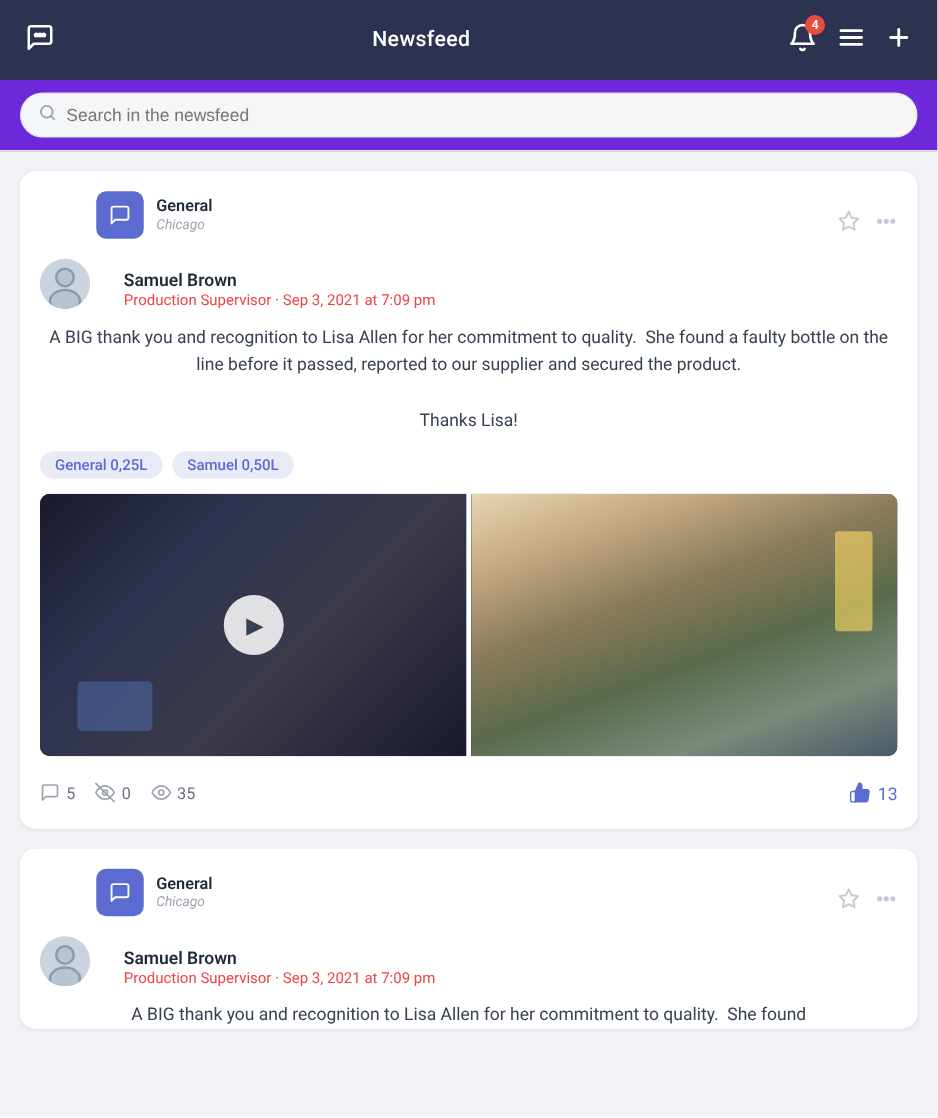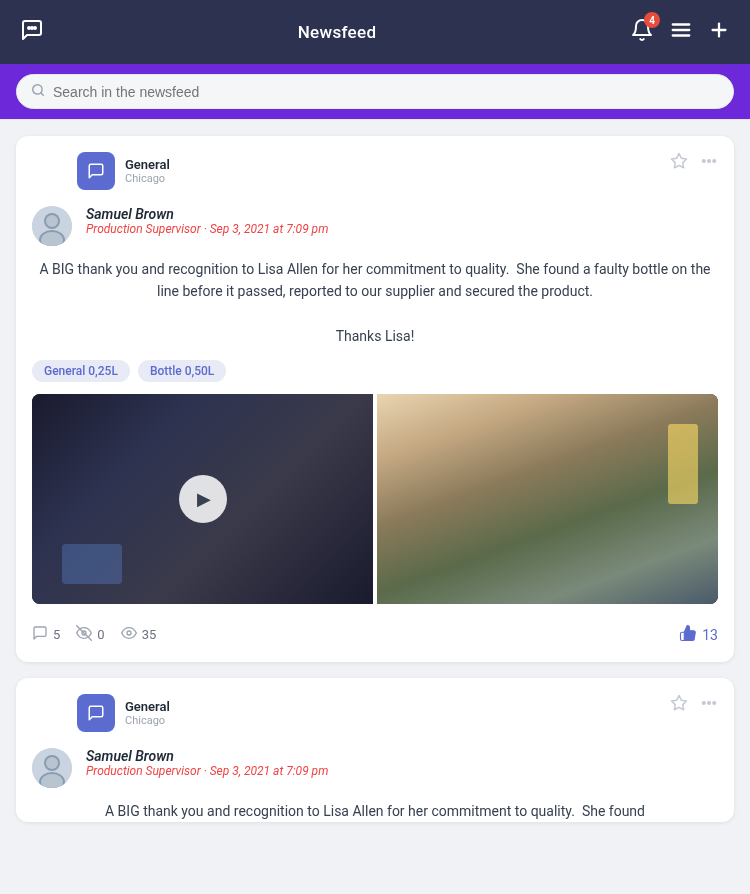--- a/index.html
+++ b/index.html
@@ -95,21 +95,21 @@
       background: #ffffff;
       border-radius: 12px;
       box-shadow: 0 1px 4px rgba(0,0,0,0.08);
       overflow: hidden;
       padding: 16px;
     }
 
     
     .card-header {
       display: flex;
-      align-items: flex-start;
+      align-items: flex-end;
       justify-content: space-between;
       margin-bottom: 16px;
       padding-left: 45px;
     }
     .card-channel {
       display: flex;
       align-items: center;
       gap: 10px;
     }
     .channel-icon {
@@ -124,41 +124,41 @@
       font-size: 16px;
     }
     .channel-name {
       font-size: 13px;
       font-weight: 600;
       color: #1f2937;
     }
     .channel-location {
       font-size: 11px;
       color: #9ca3af;
+      font-style: italic;
     }
     .card-actions {
       display: flex;
       align-items: center;
       gap: 12px;
     }
     .card-action-btn {
       color: #9ca3af;
       font-size: 18px;
       cursor: pointer;
       background: none;
       border: none;
     }
 
     
     .post-author {
       display: flex;
-      align-items: flex-start;
-      gap: 14px;
+      align-items: flex-end;
+      gap: 27px;
       margin-bottom: 12px;
-      font-style: italic;
     }
     .author-name {
       font-size: 14px;
       font-weight: 600;
       color: #1f2937;
     }
     .author-meta {
       font-size: 12px;
       color: #ef4444;
     }
@@ -411,21 +411,21 @@
         </div>
       </div>
     </div>
 
     <div class="post-content">
       A BIG thank you and recognition to Lisa Allen for her commitment to quality.&nbsp; She found a faulty bottle on the line before it passed, reported to our supplier and secured the product.<br><br>Thanks Lisa!
     </div>
 
     <div class="tags">
       <span class="tag">General 0,25L</span>
-      <span class="tag">Bottle 0,50L</span>
+      <span class="tag">Samuel 0,50L</span>
     </div>
 
     <div class="media-grid">
       <div class="media-item">
         <div class="img-dark"></div>
         <div class="media-overlay">
           <div class="play-button">
             <span class="play-icon">▶</span>
           </div>
         </div>

